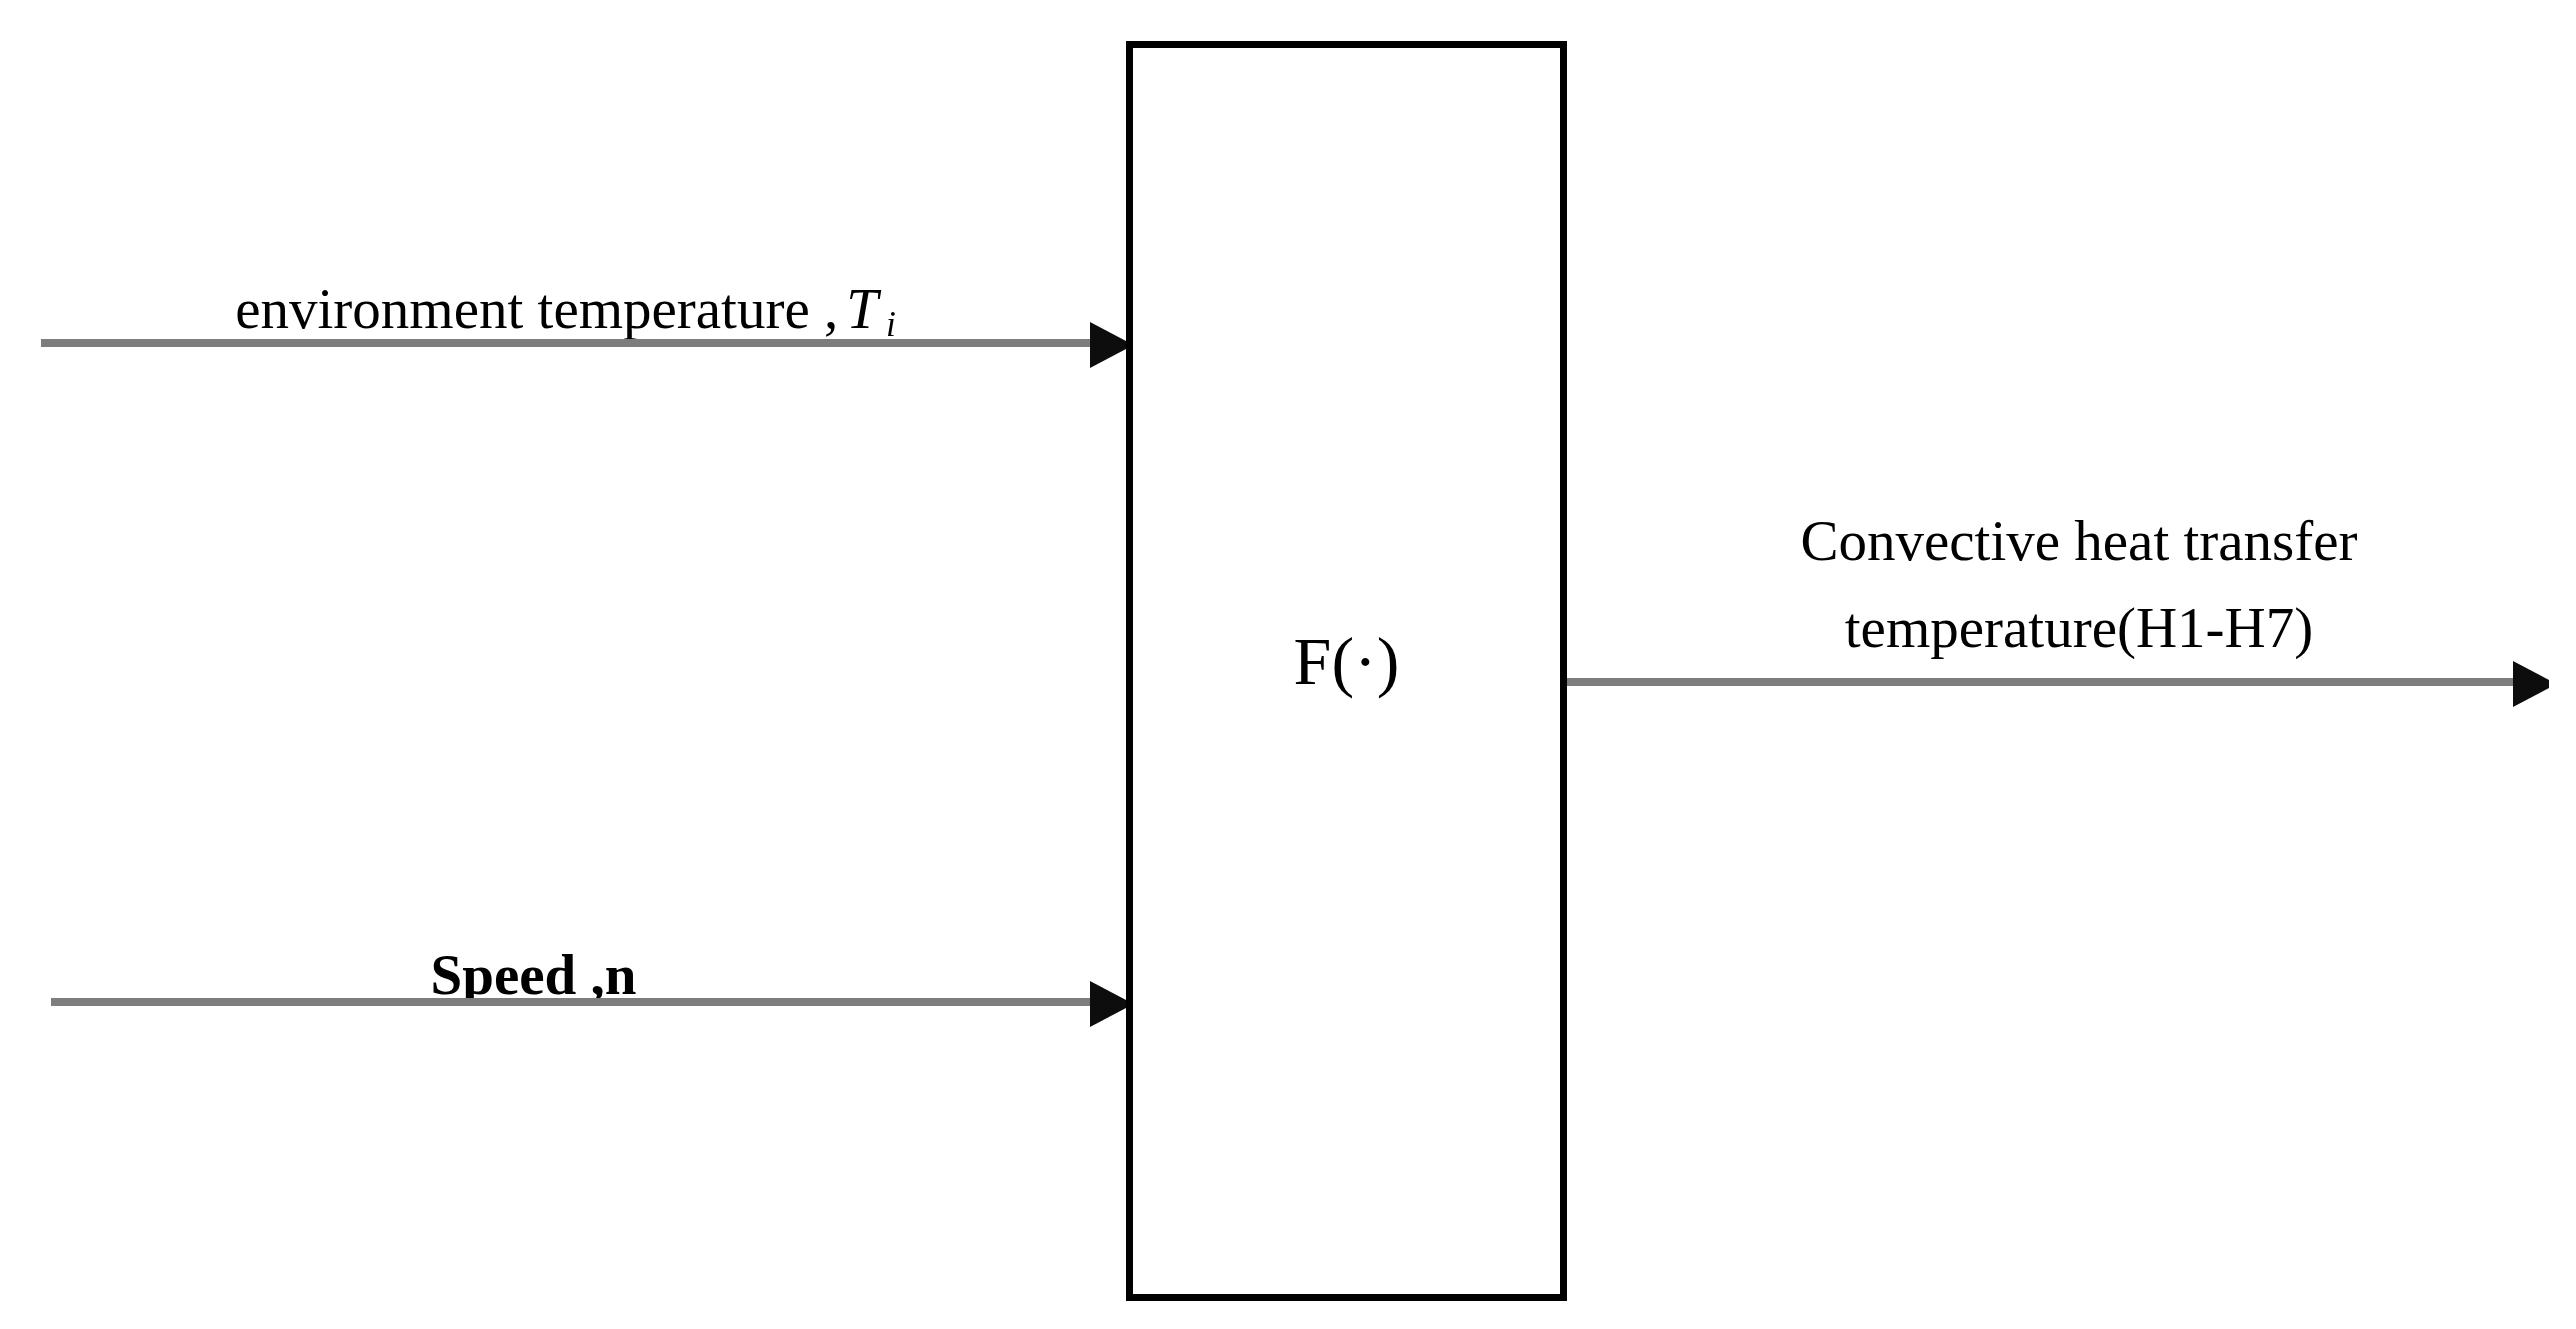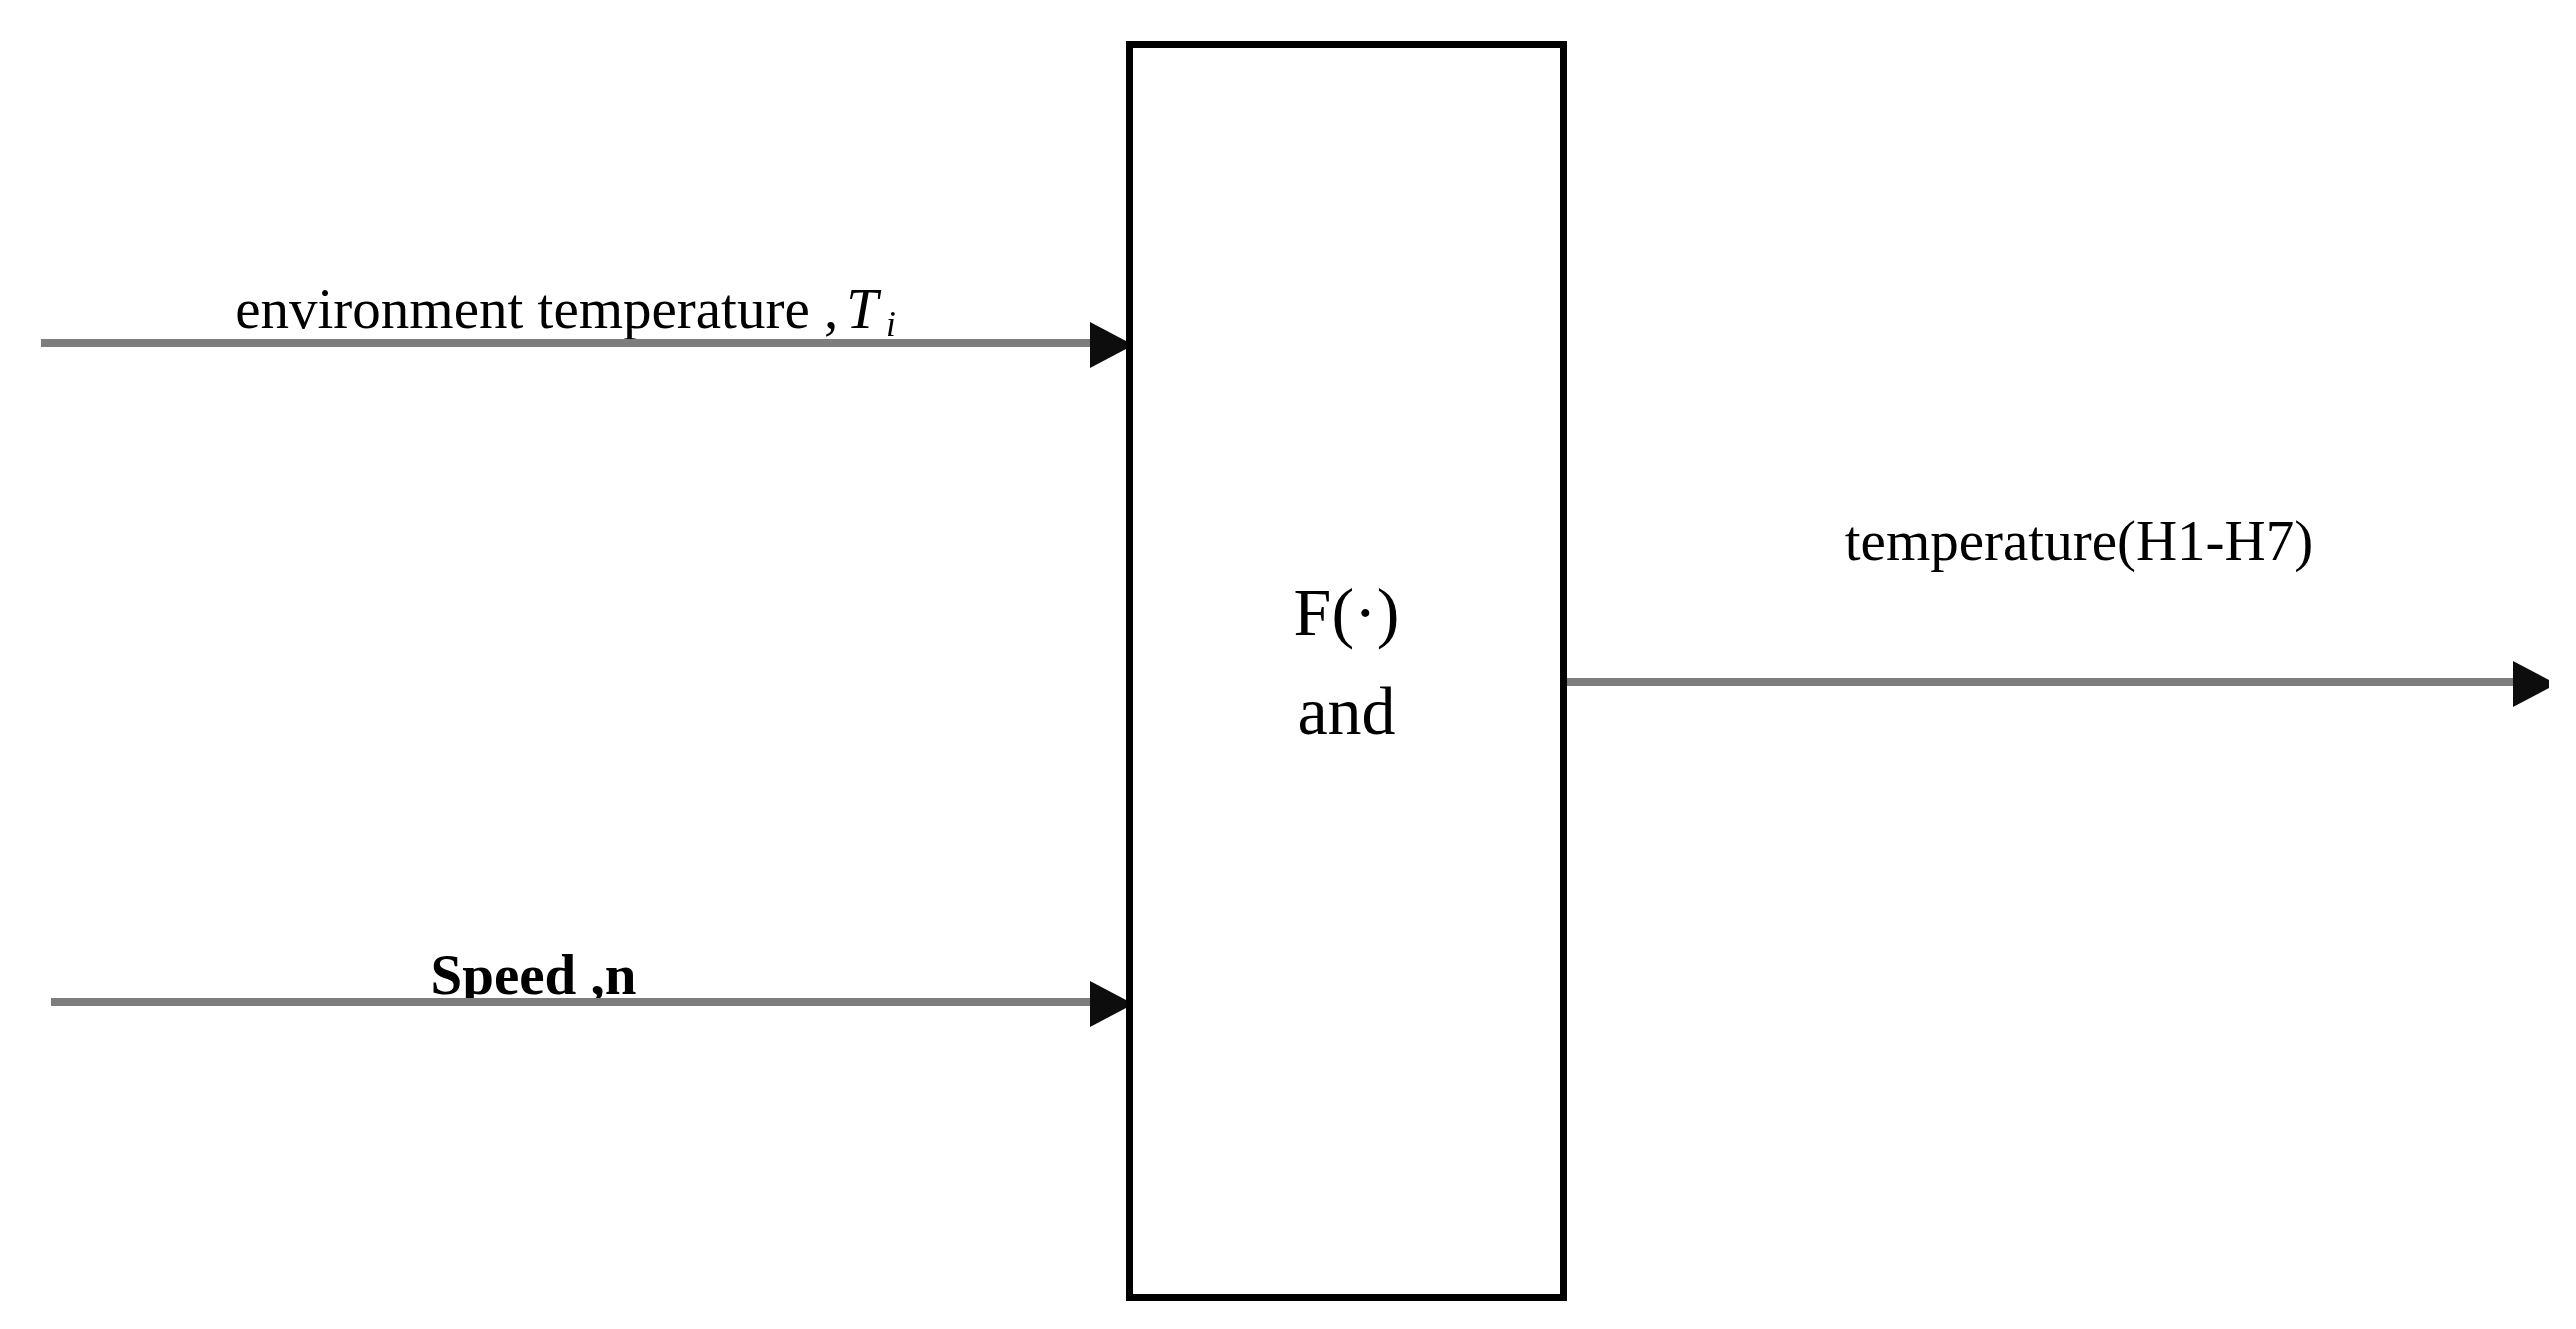--- a/index.html
+++ b/index.html
@@ -89,26 +89,26 @@
 
   <div>
     <div class="flow-label input2-label">Speed ,n</div>
     <div class="connector-line input2-line"></div>
     <div class="arrowhead-right input2-head"></div>
   </div>
 
   <div class="process-box">
     <div class="process-box-text">
       <div>F(·)</div>
-      <div>and</div>
     </div>
   </div>
 
   <div>
     <div class="flow-label output-label">
+      <div>Convective heat transfer</div>
       <div>temperature(H1-H7)</div>
     </div>
     <div class="connector-line output-line"></div>
     <div class="arrowhead-right output-head"></div>
   </div>
 
 </div>
 
 
 </body></html>

